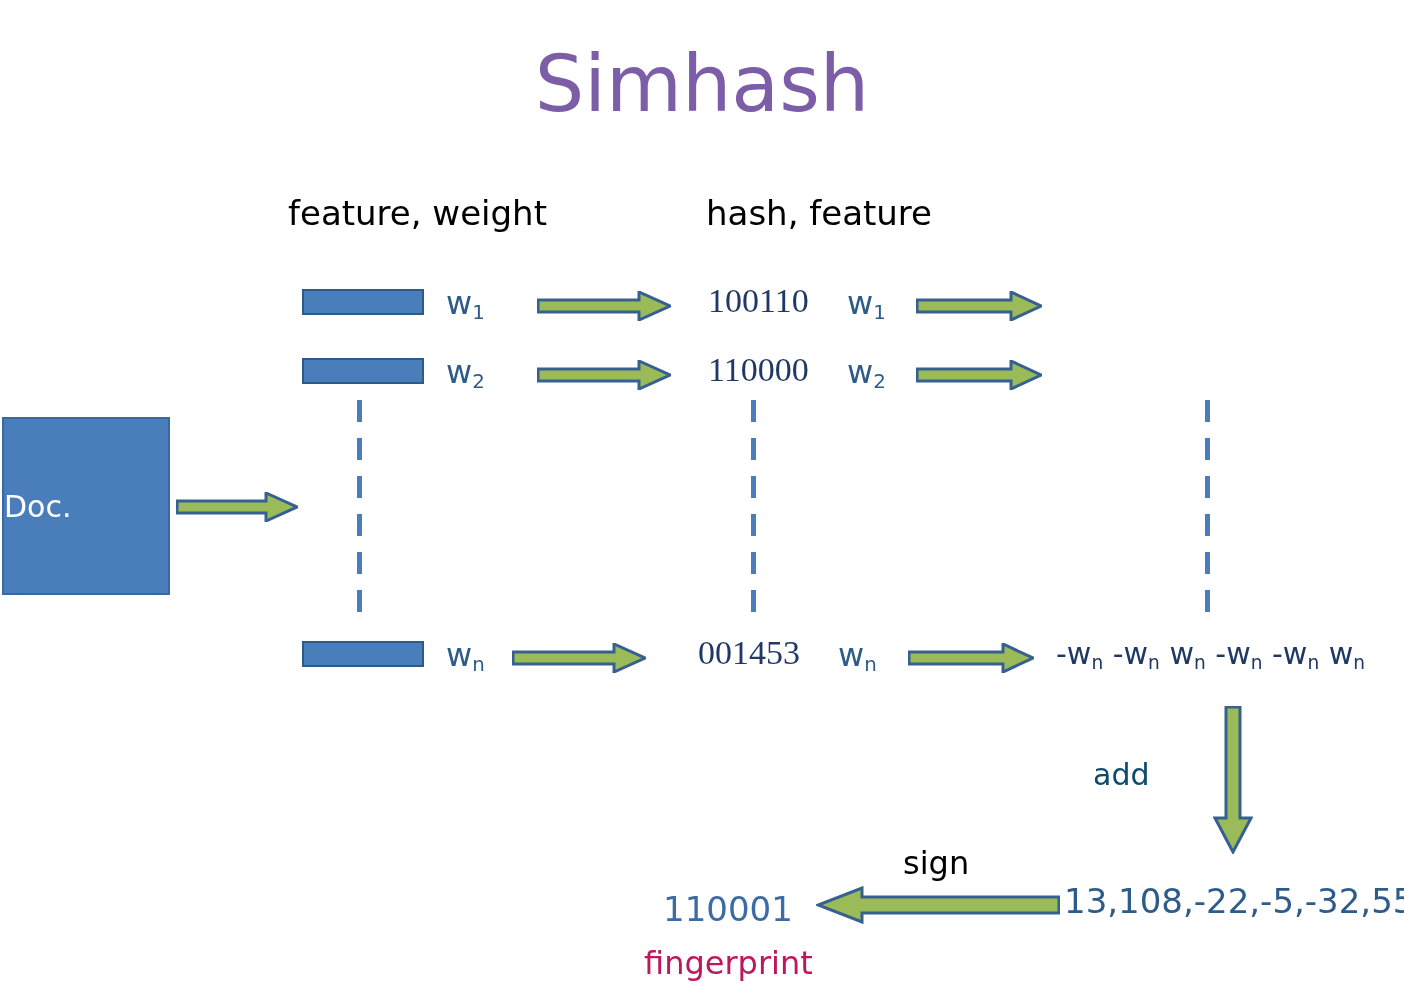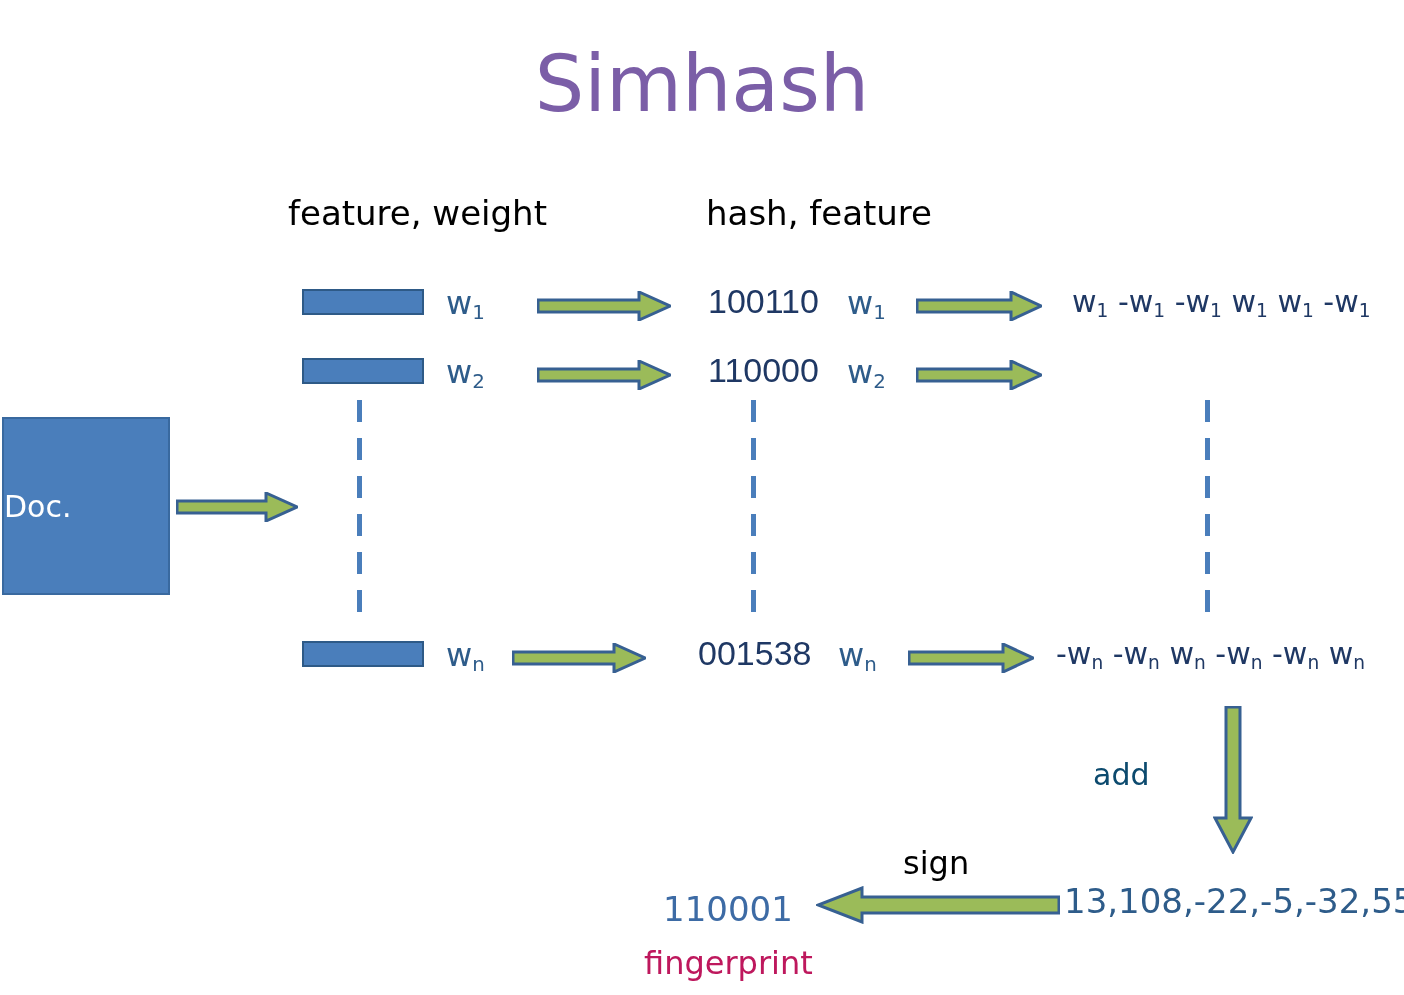--- a/index.html
+++ b/index.html
@@ -92,21 +92,21 @@
     font-size: 32px;
     line-height: 34px;
     color: #2e5c8a;
     font-family: "DejaVu Sans", sans-serif;
     white-space: nowrap;
   }
   .hash-value {
     font-size: 34px;
     line-height: 36px;
     color: #1f3864;
-    font-family: Liberation Sans, sans-serif;
+    font-family: Liberation Serif, serif;
     white-space: nowrap;
   }
   .expr {
     font-size: 30px;
     line-height: 34px;
     color: #1f3864;
     font-family: "DejaVu Sans", sans-serif;
     white-space: nowrap;
   }
   sub {
@@ -225,28 +225,20 @@
   </div>
   <div class="abs hash-value" id="hash-1">100110</div>
   <div class="abs weight-label" id="hw-lab-1">
     <span>w</span><sub>1</sub>
   </div>
   <div class="abs arrow-right" id="arr-h1">
     <svg width="126" height="30" viewBox="0 0 126 30" preserveAspectRatio="none">
       <polygon points="1,9 95,9 95,1 125,15 95,29 95,21 1,21" fill="#9bbb59" stroke="#376092" stroke-width="3" stroke-linejoin="miter"></polygon>
     </svg>
   </div>
-  <div class="abs expr" id="expr-1">
-    <span>w</span><sub>1</sub>
-    <span>-w</span><sub>1</sub>
-    <span>-w</span><sub>1</sub>
-    <span>w</span><sub>1</sub>
-    <span>w</span><sub>1</sub>
-    <span>-w</span><sub>1</sub>
-  </div>
 
   <div class="abs feature-bar" id="bar-2"></div>
   <div class="abs weight-label" id="w-lab-2">
     <span>w</span><sub>2</sub>
   </div>
   <div class="abs arrow-right" id="arr-f2">
     <svg width="134" height="30" viewBox="0 0 134 30" preserveAspectRatio="none">
       <polygon points="1,9 102,9 102,1 133,15 102,29 102,21 1,21" fill="#9bbb59" stroke="#376092" stroke-width="3" stroke-linejoin="miter"></polygon>
     </svg>
   </div>
@@ -266,21 +258,21 @@
 
   <div class="abs feature-bar" id="bar-n"></div>
   <div class="abs weight-label" id="w-lab-n">
     <span>w</span><sub>n</sub>
   </div>
   <div class="abs arrow-right" id="arr-fn">
     <svg width="134" height="30" viewBox="0 0 134 30" preserveAspectRatio="none">
       <polygon points="1,9 102,9 102,1 133,15 102,29 102,21 1,21" fill="#9bbb59" stroke="#376092" stroke-width="3" stroke-linejoin="miter"></polygon>
     </svg>
   </div>
-  <div class="abs hash-value" id="hash-n">001538</div>
+  <div class="abs hash-value" id="hash-n">001453</div>
   <div class="abs weight-label" id="hw-lab-n">
     <span>w</span><sub>n</sub>
   </div>
   <div class="abs arrow-right" id="arr-hn">
     <svg width="126" height="30" viewBox="0 0 126 30" preserveAspectRatio="none">
       <polygon points="1,9 95,9 95,1 125,15 95,29 95,21 1,21" fill="#9bbb59" stroke="#376092" stroke-width="3" stroke-linejoin="miter"></polygon>
     </svg>
   </div>
   <div class="abs expr" id="expr-n">
     <span>-w</span><sub>n</sub>

